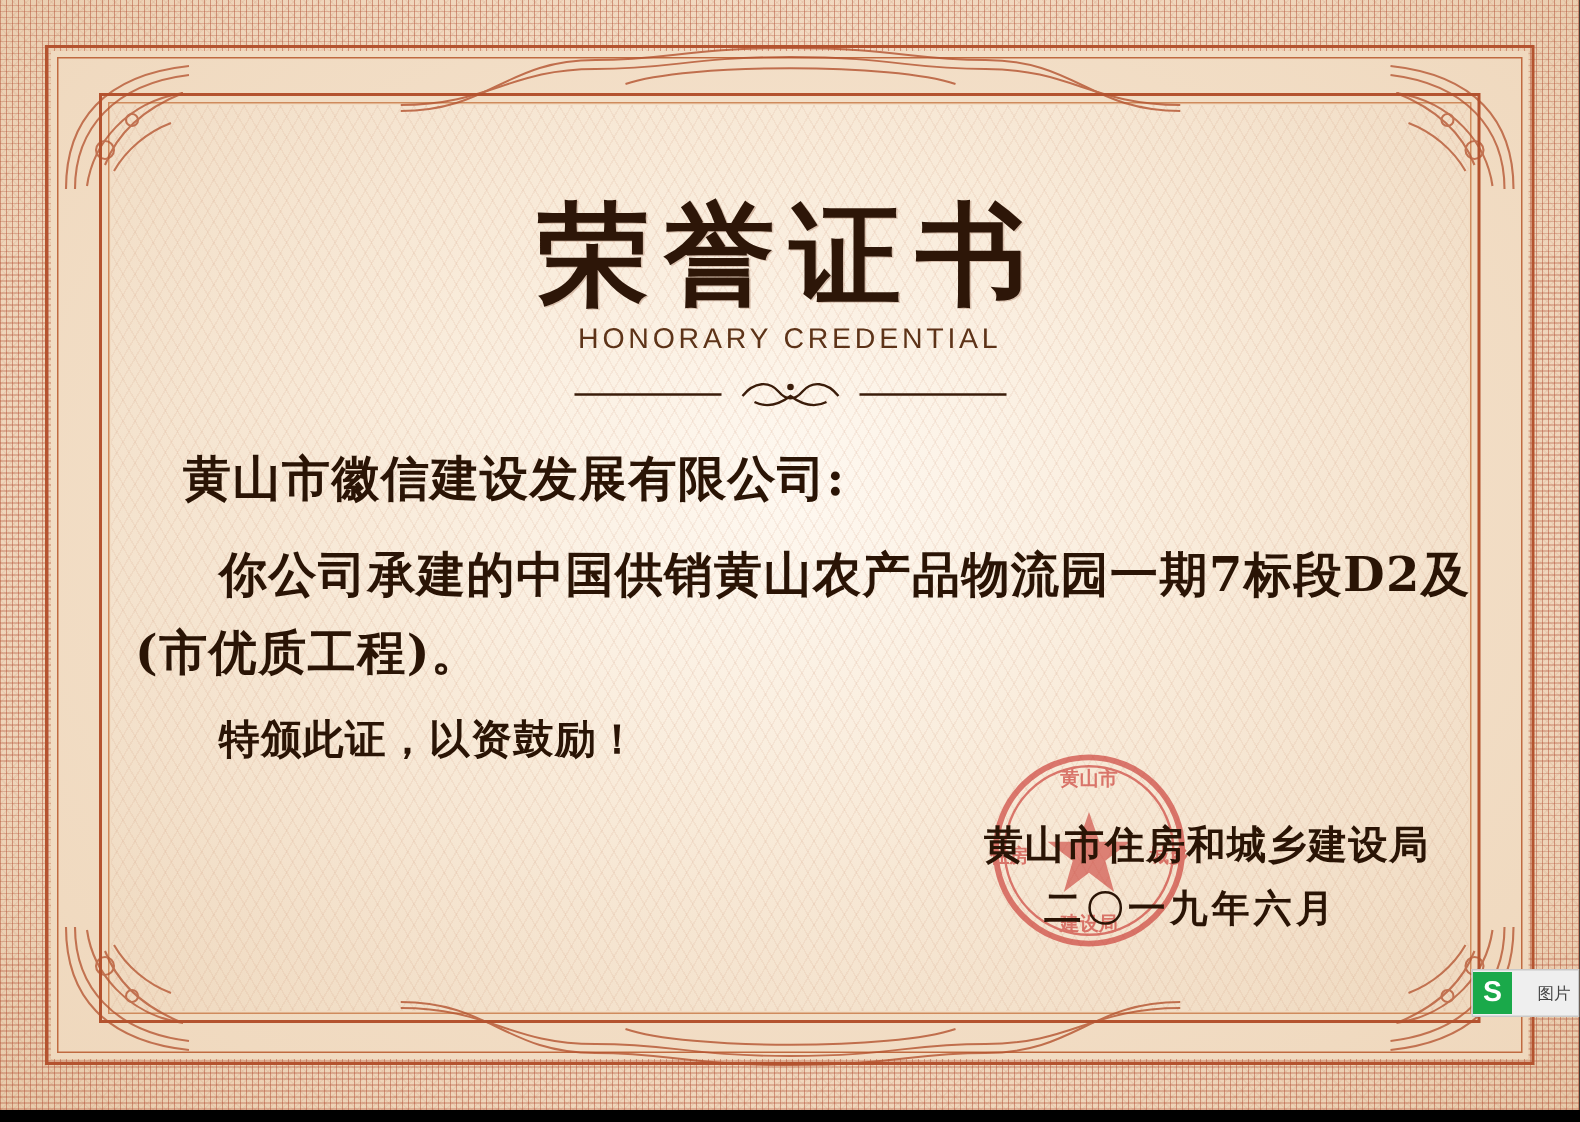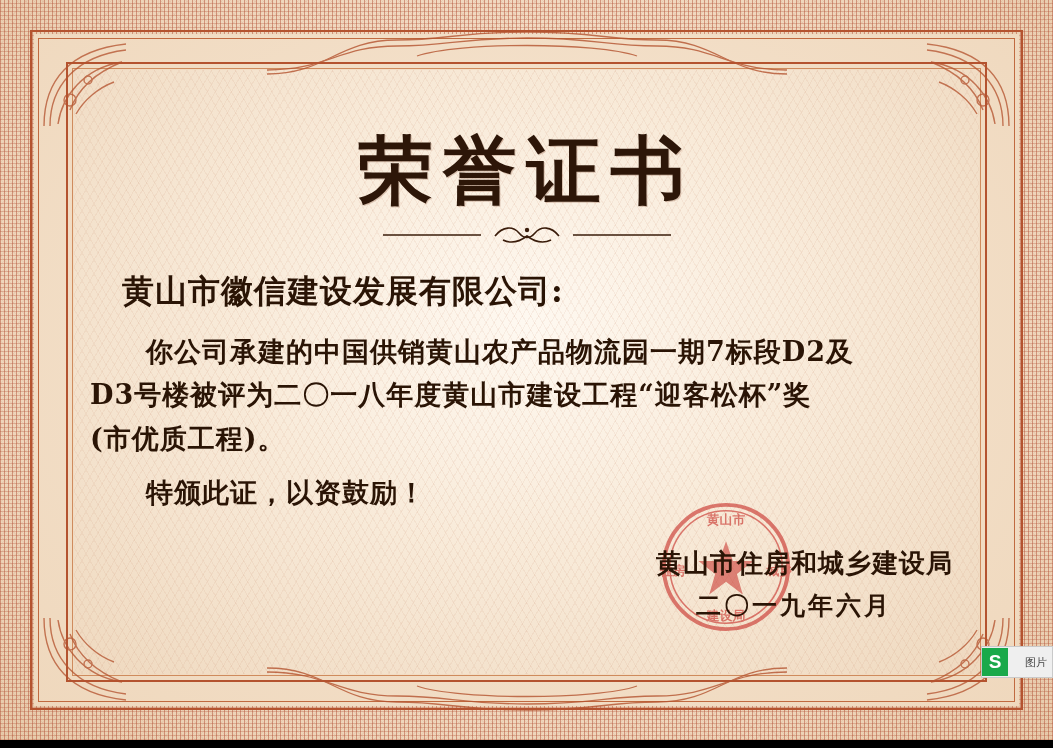--- a/index.html
+++ b/index.html
@@ -152,21 +152,21 @@
     font-family: "DejaVu Serif", "Liberation Serif", serif;
   }
   .salutation {
     font-size: 32px;
     font-weight: 600;
     letter-spacing: 1px;
     padding-left: 32px;
   }
   .para {
     margin-top: 16px;
-    font-size: 27px;
+    font-size: 32px;
     line-height: 1.62;
     letter-spacing: 1px;
     font-weight: 600;
     text-indent: 0;
   }
   .para-line { white-space: nowrap; }
   .para-line.indent { padding-left: 56px; }
   .closing {
     margin-top: 14px;
     font-size: 27px;
@@ -314,38 +314,38 @@
         <path d="M0 44 C60 44 70 10 130 10 C180 10 190 2 260 2 C330 2 340 10 390 10 C450 10 460 44 520 44"></path>
         <path d="M0 40 C60 40 72 16 130 16 C182 16 192 8 260 8 C328 8 338 16 390 16 C448 16 460 40 520 40"></path>
         <path d="M150 26 C190 12 330 12 370 26"></path>
       </g>
     </svg>
   </div>
 
   <div class="content">
 
     <div class="title-cn">荣誉证书</div>
+    <div class="title-en">HONORARY CREDENTIAL</div>
 
     <div class="divider">
       <svg viewBox="0 0 300 26" xmlns="http://www.w3.org/2000/svg">
         <g fill="none" stroke="#3a1c0a" stroke-width="1.6">
           <line x1="6" y1="13" x2="104" y2="13"></line>
           <line x1="196" y1="13" x2="294" y2="13"></line>
           <path d="M118 14 C126 4 136 4 142 11 C147 17 153 17 158 11 C164 4 174 4 182 14"></path>
           <path d="M126 18 C134 22 142 20 150 14 C158 20 166 22 174 18"></path>
           <circle cx="150" cy="8" r="2.2" fill="#3a1c0a" stroke="none"></circle>
         </g>
       </svg>
     </div>
 
     <div class="body-text">
       <div class="salutation">黄山市徽信建设发展有限公司:</div>
       <div class="para">
         <div class="para-line indent">你公司承建的中国供销黄山农产品物流园一期7标段D2及</div>
-        <div class="para-line">D3号楼被评为二〇一八年度黄山市建设工程“迎客松杯”奖</div>
         <div class="para-line">(市优质工程)。</div>
       </div>
       <div class="closing">特颁此证，以资鼓励！</div>
     </div>
 
     <div class="seal">
       <svg viewBox="0 0 140 140" xmlns="http://www.w3.org/2000/svg">
         <g stroke="#c8302a" fill="none" stroke-width="4">
           <circle cx="70" cy="70" r="63"></circle>
           <circle cx="70" cy="70" r="57" stroke-width="1.6"></circle>

